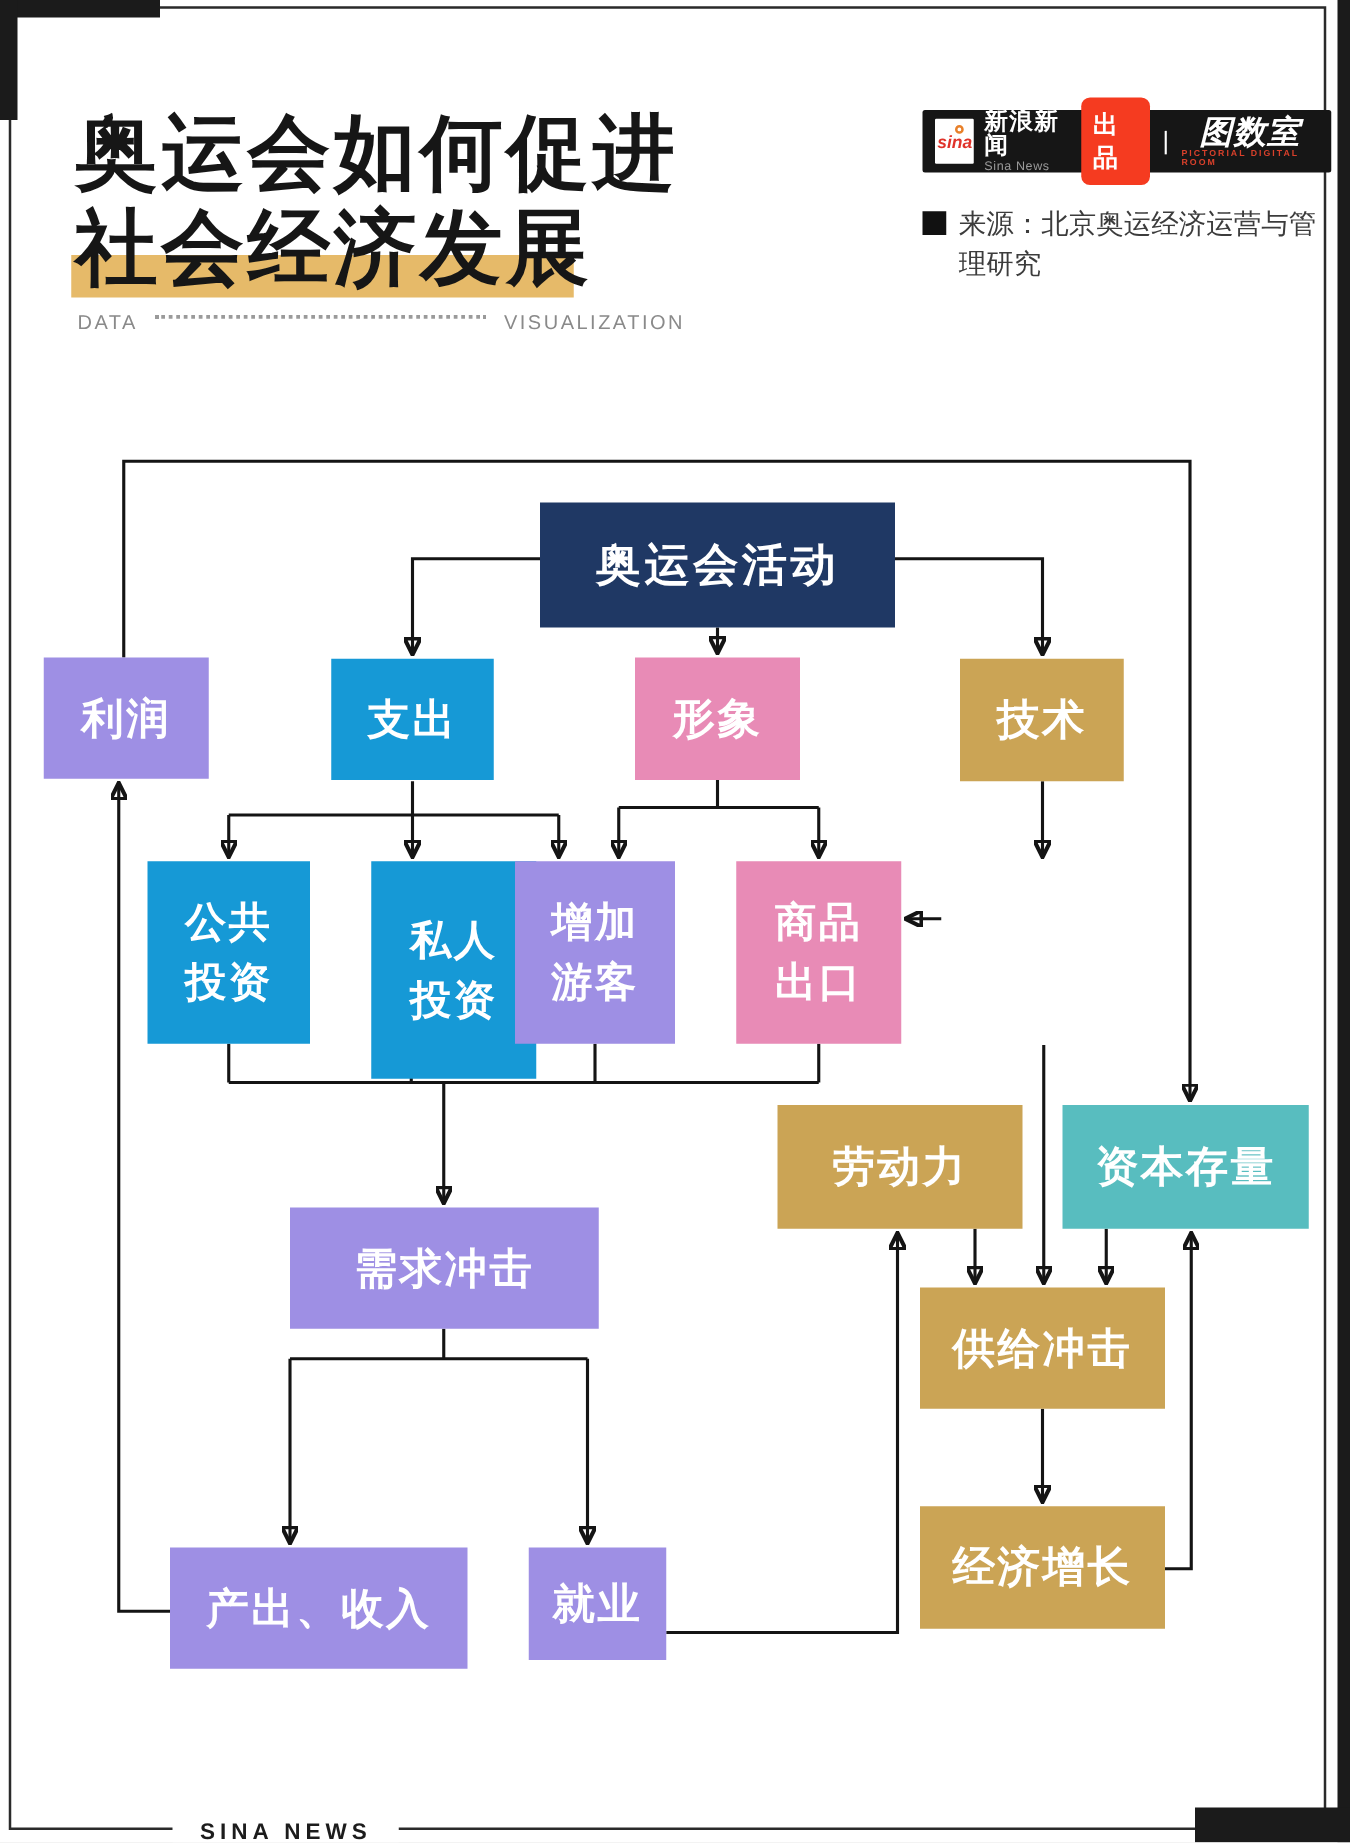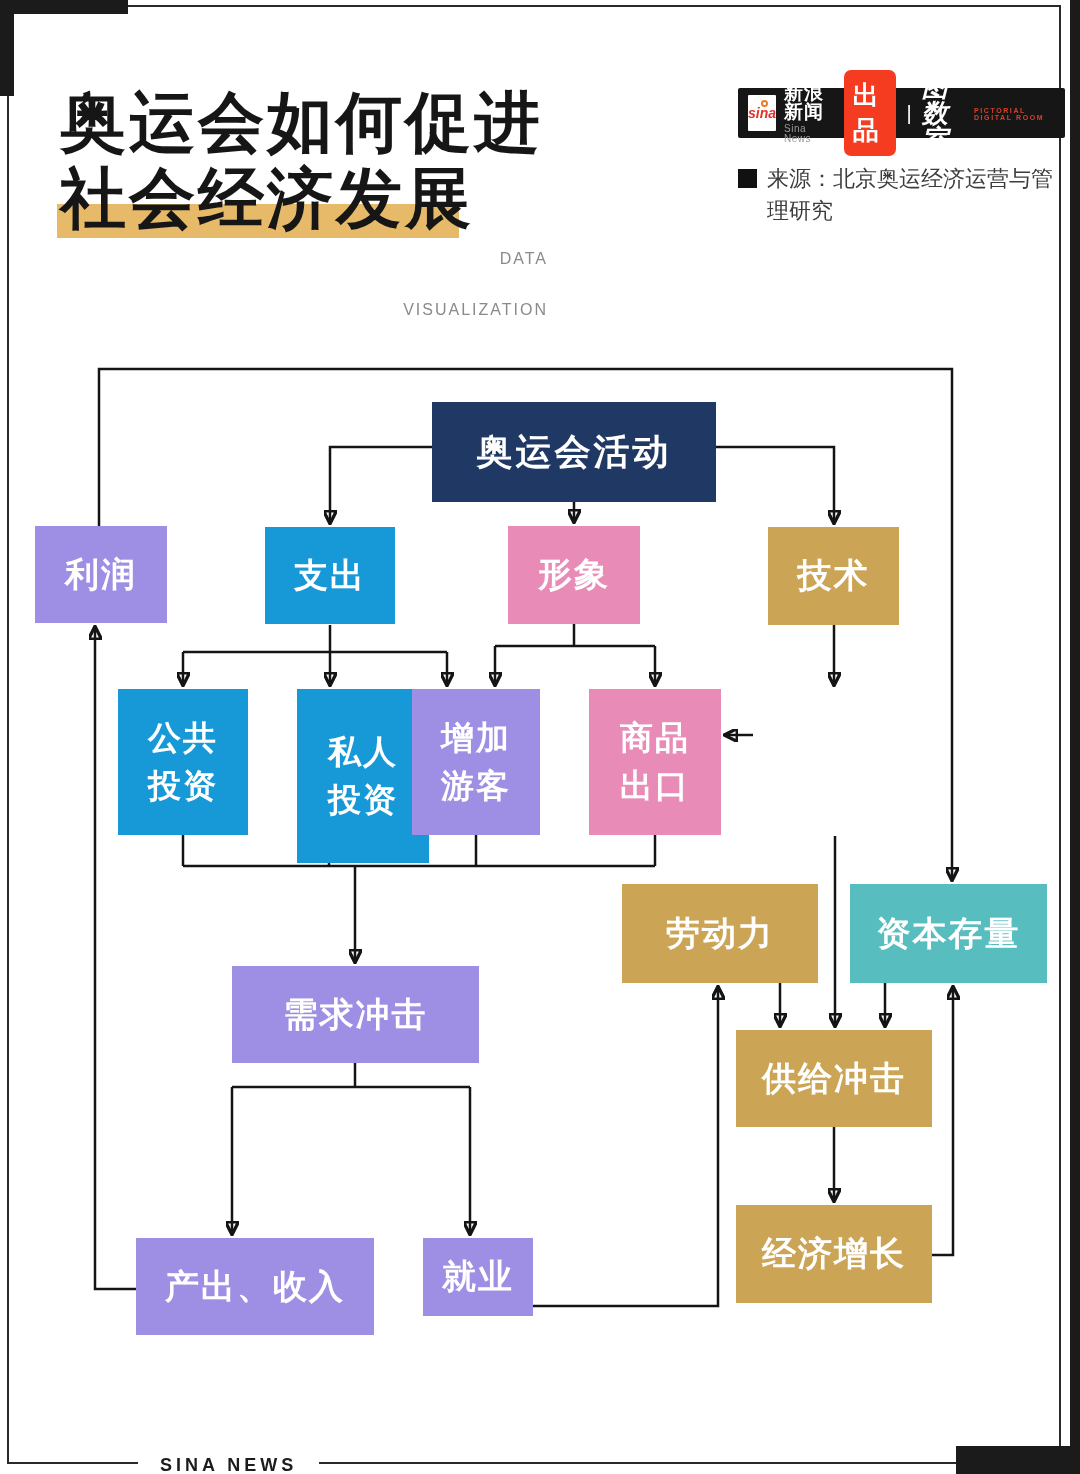--- a/index.html
+++ b/index.html
@@ -12,33 +12,33 @@
   .frame-line{position:absolute;left:7px;top:5px;width:1054px;height:1459px;border:2px solid #2a2a2a;box-sizing:border-box;}
   .corner-tl-h{position:absolute;left:0;top:0;width:128px;height:14px;background:#1b1b1b;}
   .corner-tl-v{position:absolute;left:0;top:0;width:14px;height:96px;background:#1b1b1b;}
   .edge-right{position:absolute;left:1070px;top:0;width:10px;height:1474px;background:#1b1b1b;}
   .corner-br{position:absolute;left:956px;top:1446px;width:124px;height:28px;background:#1b1b1b;}
   
   .title{position:absolute;left:60px;color:#161616;font-size:66px;font-weight:900;letter-spacing:3px;line-height:76px;white-space:nowrap;z-index:3;}
   .title.l1{top:84px;}
   .title.l2{top:160px;}
   .title-highlight{position:absolute;left:57px;top:204px;width:402px;height:34px;background:#e6ba69;z-index:2;}
-  .dataviz{position:absolute;left:62px;top:250px;width:486px;display:flex;align-items:flex-end;gap:14px;color:#8a8a8a;font-size:16px;letter-spacing:2px;z-index:3;flex-direction:column;}
+  .dataviz{position:absolute;left:62px;top:250px;width:486px;display:flex;align-items:flex-start;gap:14px;color:#8a8a8a;font-size:16px;letter-spacing:2px;z-index:3;}
   .dataviz .dots{flex:1;border-top:3px dotted #9a9a9a;height:0;margin-top:2px;}
   
   .brandbar{position:absolute;left:738px;top:88px;width:327px;height:50px;background:#161616;border-radius:2px;display:flex;align-items:center;padding:0 10px;box-sizing:border-box;gap:8px;z-index:3;}
   .sina-logo{width:36px;height:36px;background:#fff;border-radius:1px;display:flex;align-items:center;justify-content:center;flex-direction:column;position:relative;}
   .sina-logo .word{color:#e0332a;font-size:14px;font-weight:900;font-style:italic;letter-spacing:0;line-height:12px;}
   .sina-logo .eye{position:absolute;top:5px;right:8px;width:7px;height:7px;border-radius:50%;border:2px solid #e8802a;box-sizing:border-box;}
   .brand-names{display:flex;flex-direction:column;line-height:1;}
   .brand-zh{color:#ffffff;font-size:19px;font-weight:700;letter-spacing:1px;}
   .brand-en{color:#9a9a9a;font-size:10px;margin-top:3px;letter-spacing:0.5px;}
-  .badge{background:#f53b20;color:#ffffff;font-size:26px;font-weight:700;border-radius:7px;padding:8px 9px;letter-spacing:1px;}
+  .badge{background:#f53b20;color:#ffffff;font-size:20px;font-weight:700;border-radius:7px;padding:8px 9px;letter-spacing:1px;}
   .bar-divider{color:#ffffff;font-size:20px;font-weight:300;margin:0 2px;}
-  .studio{display:flex;flex-direction:row;align-items:center;line-height:1;justify-content:flex-end;}
+  .studio{display:flex;flex-direction:column;align-items:center;line-height:1;justify-content:flex-end;}
   .studio-zh{color:#ffffff;font-size:26px;font-weight:900;font-style:italic;letter-spacing:1px;}
   .studio-en{color:#d8402b;font-size:7px;letter-spacing:1.6px;margin-top:2px;font-weight:700;}
   
   .source{position:absolute;left:738px;top:163px;width:322px;display:flex;gap:10px;z-index:3;}
   .source .bullet{width:19px;height:19px;background:#111;margin-top:6px;flex:0 0 auto;font-size:0;}
   .source .txt{color:#3c3c3c;font-size:22px;line-height:32px;width:298px;}
   
   .connectors{position:absolute;left:0;top:0;z-index:1;}
   .connectors path{stroke:#141414;stroke-width:2.5px;fill:none;}
   .node{
@@ -145,17 +145,17 @@
   <div class="node two" style="left: 412px; top: 689px; width: 128px; height: 146px; background: rgb(158, 143, 228);">增加
 游客</div>
   <div class="node two" style="left: 589px; top: 689px; width: 132px; height: 146px; background: rgb(232, 139, 182);">商品
 出口</div>
   <div class="node" style="left: 622px; top: 884px; width: 196px; height: 99px; background: rgb(203, 164, 85);">劳动力</div>
   <div class="node" style="left: 850px; top: 884px; width: 197px; height: 99px; background: rgb(88, 189, 191);">资本存量</div>
   <div class="node" style="left: 232px; top: 966px; width: 247px; height: 97px; background: rgb(158, 143, 228);">需求冲击</div>
   <div class="node" style="left: 736px; top: 1030px; width: 196px; height: 97px; background: rgb(203, 164, 85);">供给冲击</div>
   <div class="node" style="left: 736px; top: 1205px; width: 196px; height: 98px; background: rgb(203, 164, 85);">经济增长</div>
   <div class="node" style="left: 136px; top: 1238px; width: 238px; height: 97px; background: rgb(158, 143, 228);">产出、收入</div>
-  <div class="node" style="left: 423px; top: 1238px; width: 110px; height: 78px; background: rgb(158, 143, 228);">就业</div>
+  <div class="node" style="left: 423px; top: 1238px; width: 110px; height: 90px; background: rgb(158, 143, 228);">就业</div>
 
   <div class="footer-brand">SINA NEWS</div>
 
 </div>
 
 </body></html>

